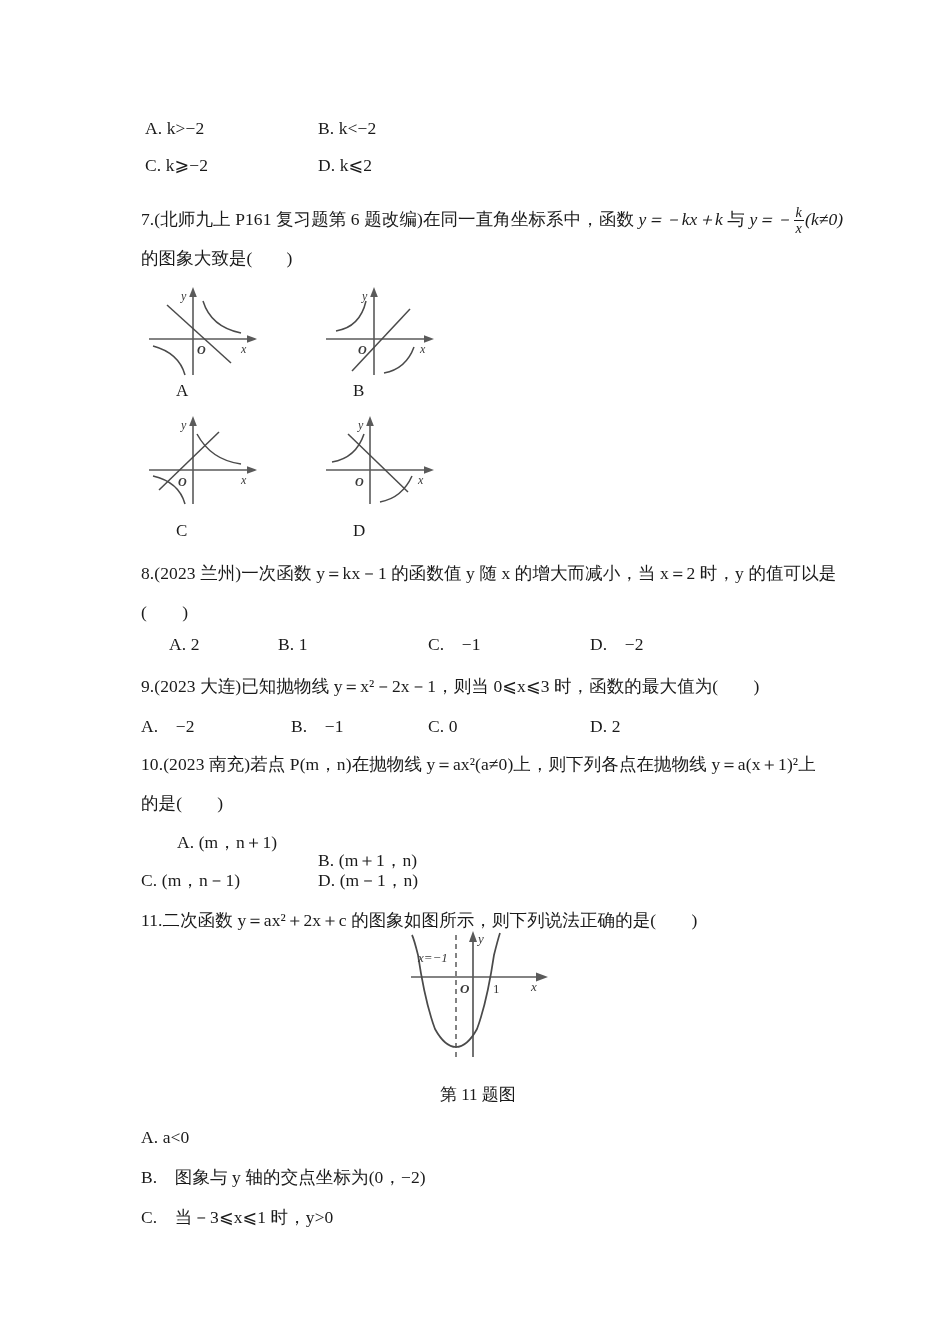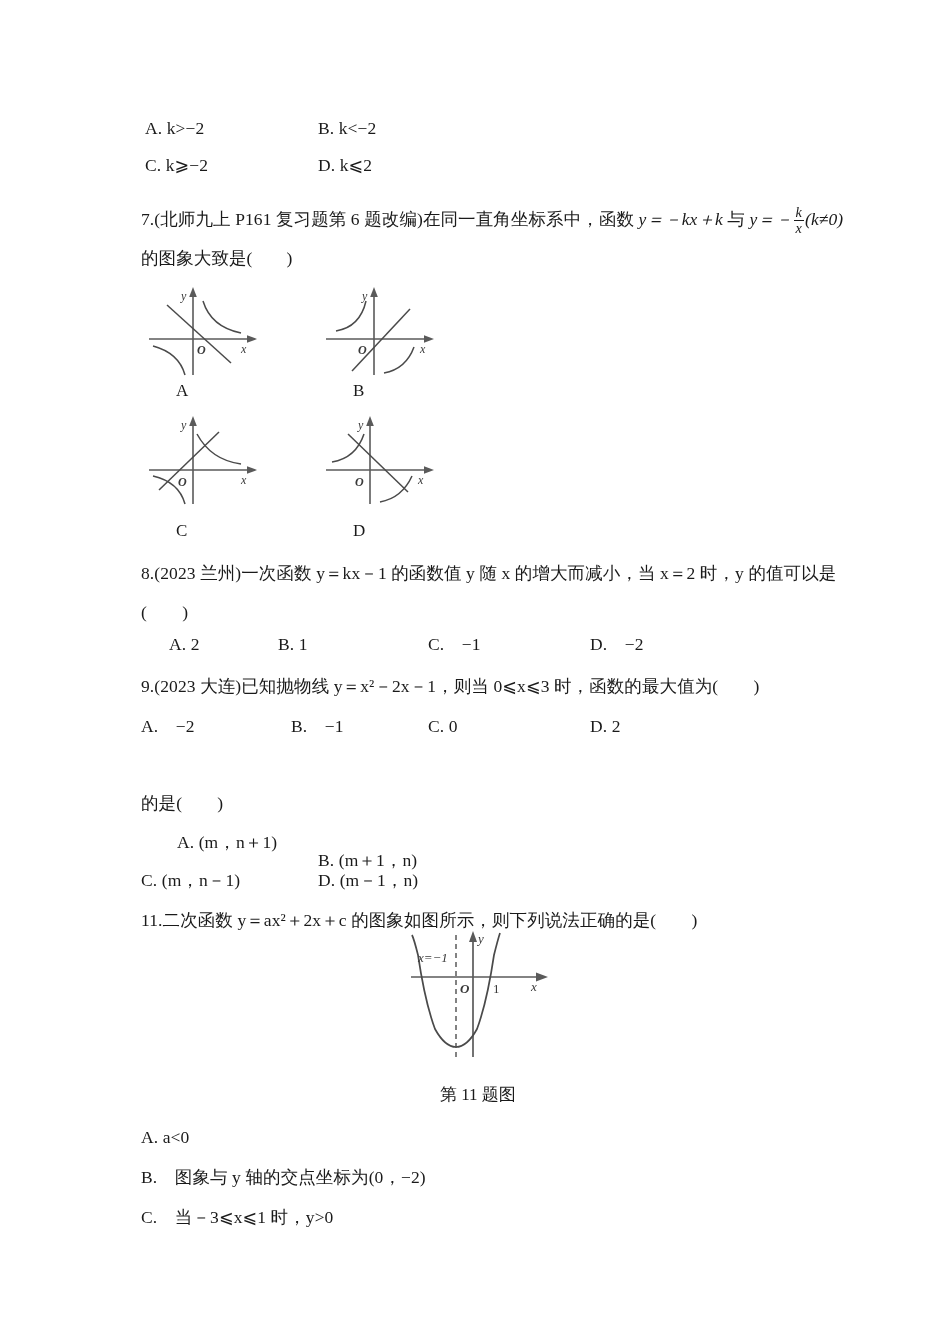--- a/index.html
+++ b/index.html
@@ -196,20 +196,23 @@
   <div class="line" style="left:278px; top:716px;margin-left:13px;">
     <span>B.　−1</span>
   </div>
   <div class="line" style="left:428px; top:716px;">
     <span>C. 0</span>
   </div>
   <div class="line" style="left:590px; top:716px;">
     <span>D. 2</span>
   </div>
 
+  <div class="line" style="left:141px; top:754px;">
+    <span>10.</span><span class="bold">(2023 南充)</span><span>若点 P(m，n)在抛物线 y＝ax²(a≠0)上，则下列各点在抛物线 y＝a(x＋1)²上</span>
+  </div>
   <div class="line" style="left:141px; top:793px;">
     <span>的是(　　)</span>
   </div>
   <div class="line" style="left:141px; top:832px;margin-left:36px;">
     <span>A. (m，n＋1)</span>
   </div>
   <div class="line" style="left:318px; top:832px;margin-top:18px;">
     <span>B. (m＋1，n)</span>
   </div>
   <div class="line" style="left:141px; top:870px;">

